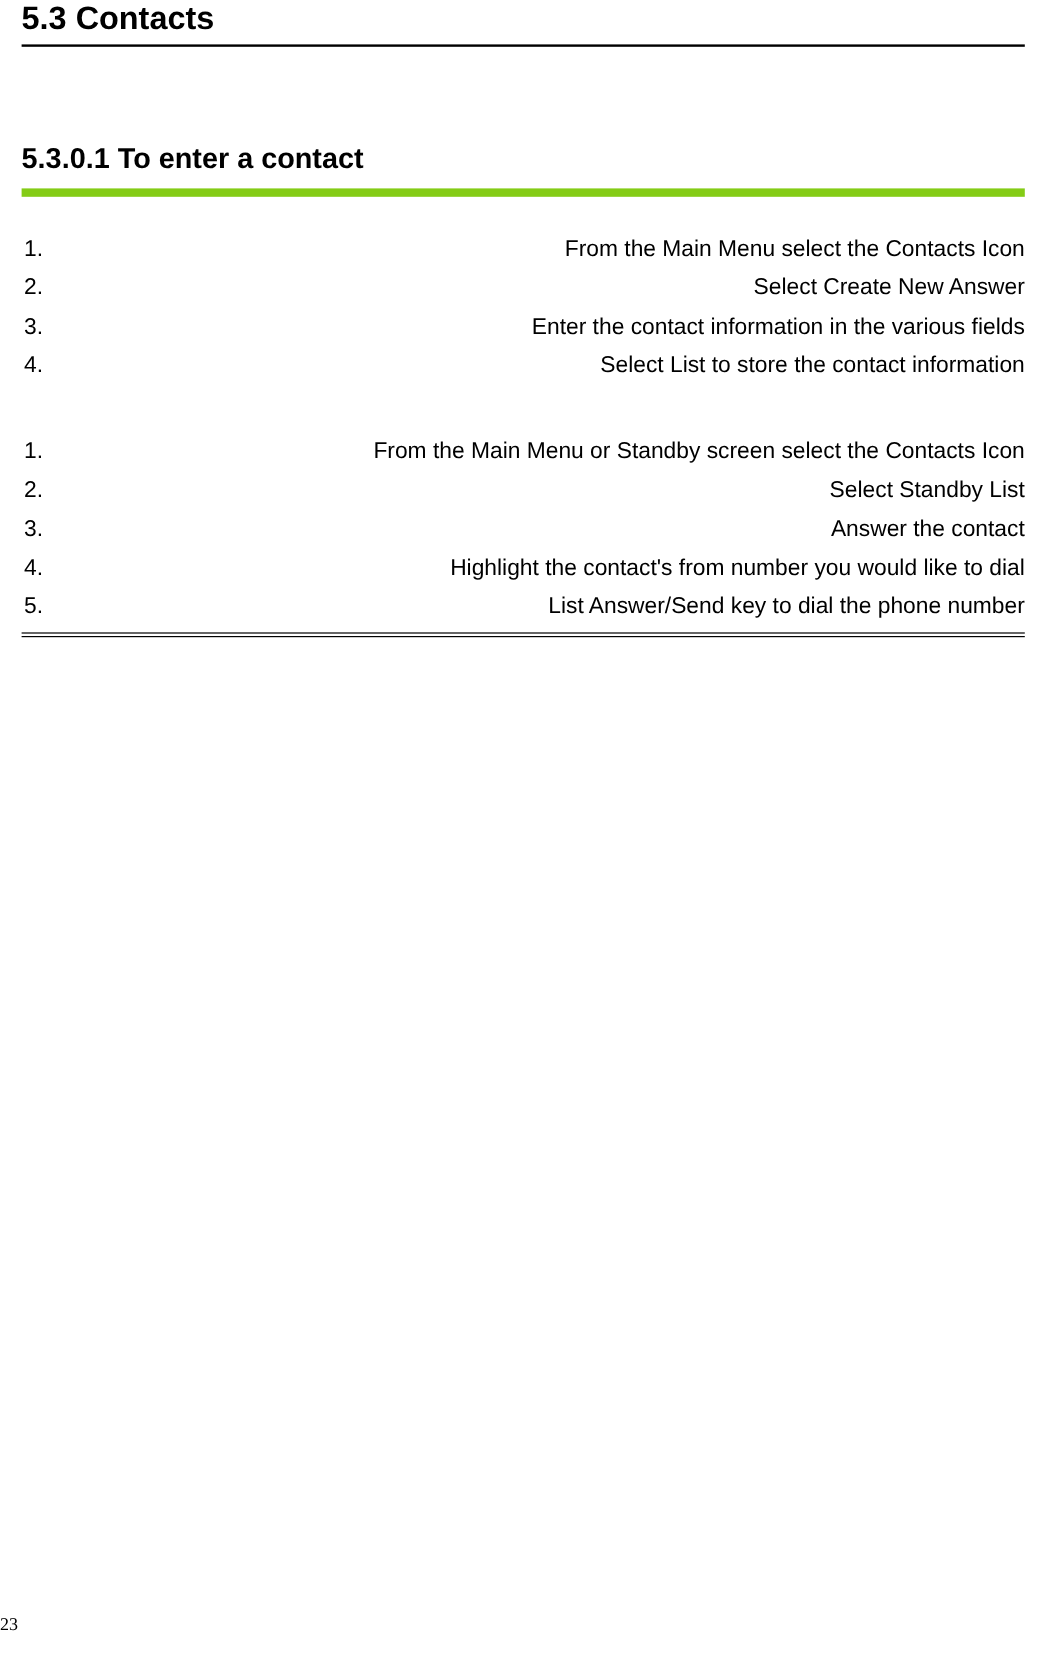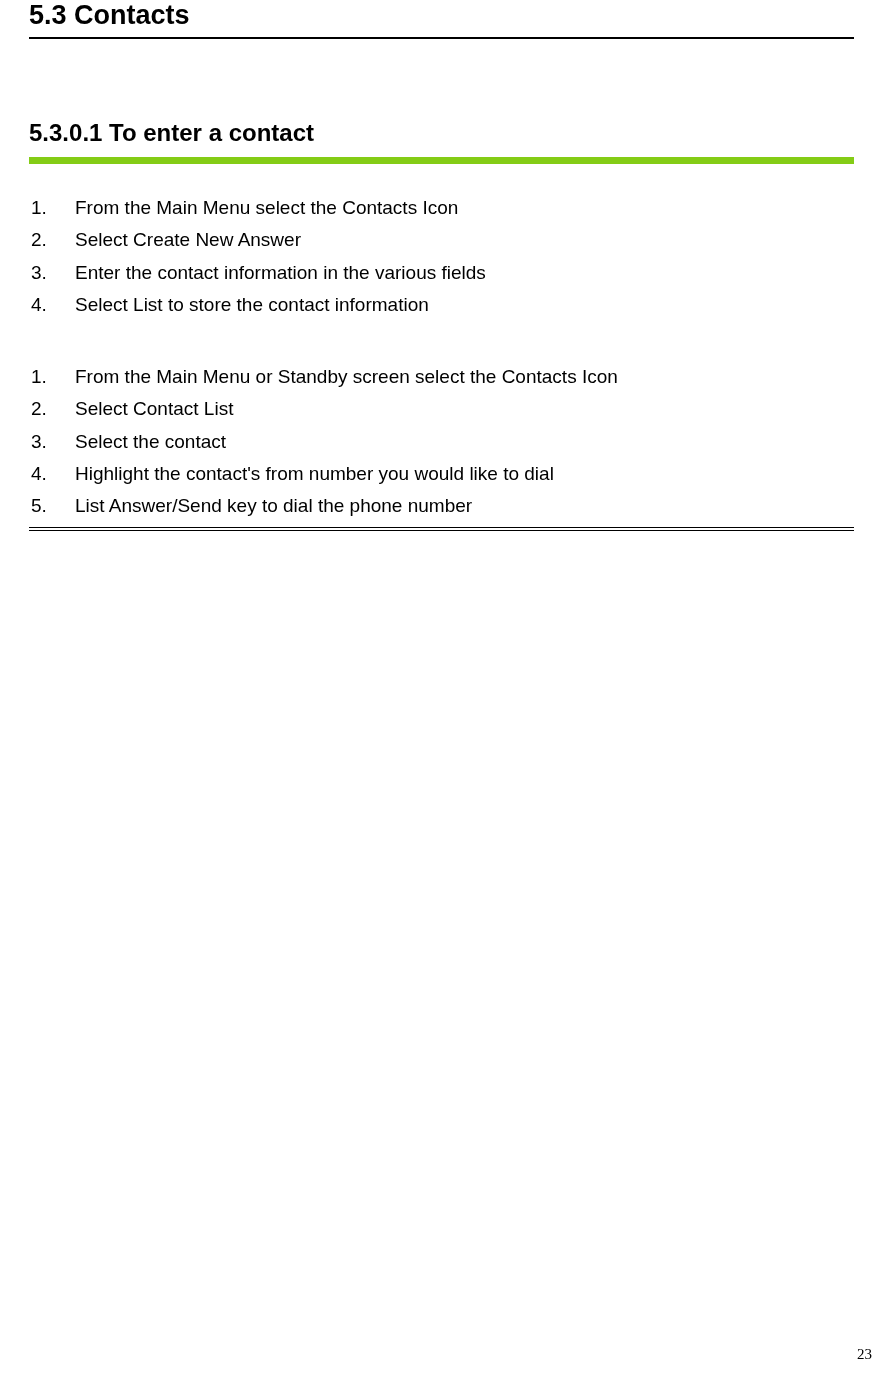--- a/index.html
+++ b/index.html
@@ -10,21 +10,20 @@
     body {
       font-family: Arial, Helvetica, sans-serif;
       background: white;
       width: 872px;
       height: 1383px;
       position: relative;
       color: #000;
     }
     .page {
       padding: 0 18px;
-      margin-left: 11px;
     }
     .main-heading {
       font-size: 27px;
       font-weight: bold;
       border-bottom: 2px solid #000;
       padding-bottom: 6px;
       margin-bottom: 80px;
     }
     .sub-heading {
       font-size: 24px;
@@ -47,33 +46,34 @@
       line-height: 1.7;
       display: flex;
     }
     ol li .num {
       width: 46px;
       padding-left: 2px;
       flex-shrink: 0;
     }
     ol li .text {
       flex: 1;
+      text-align: right;
     }
     .double-rule {
       border-top: 1px solid #000;
       border-bottom: 1px solid #000;
       height: 4px;
       margin-top: 4px;
     }
     .page-number {
       position: absolute;
       bottom: 20px;
       left: 0;
       right: 0;
-      text-align: right;
+      text-align: left;
       font-size: 15px;
       font-family: "Times New Roman", serif;
     }
   </style>
 </head>
 <body>
 
 <div class="page">
   <h1 class="main-heading">5.3 Contacts</h1>
 
@@ -100,25 +100,25 @@
   </div>
 
   <div class="section-2">
     <ol>
       <li>
         <span class="num">1.</span>
         <span class="text">From the Main Menu or Standby screen select the Contacts Icon</span>
       </li>
       <li>
         <span class="num">2.</span>
-        <span class="text">Select Contact List</span>
+        <span class="text">Select Standby List</span>
       </li>
       <li>
         <span class="num">3.</span>
-        <span class="text">Select the contact</span>
+        <span class="text">Answer the contact</span>
       </li>
       <li>
         <span class="num">4.</span>
         <span class="text">Highlight the contact's from number you would like to dial</span>
       </li>
       <li>
         <span class="num">5.</span>
         <span class="text">List Answer/Send key to dial the phone number</span>
       </li>
     </ol>

